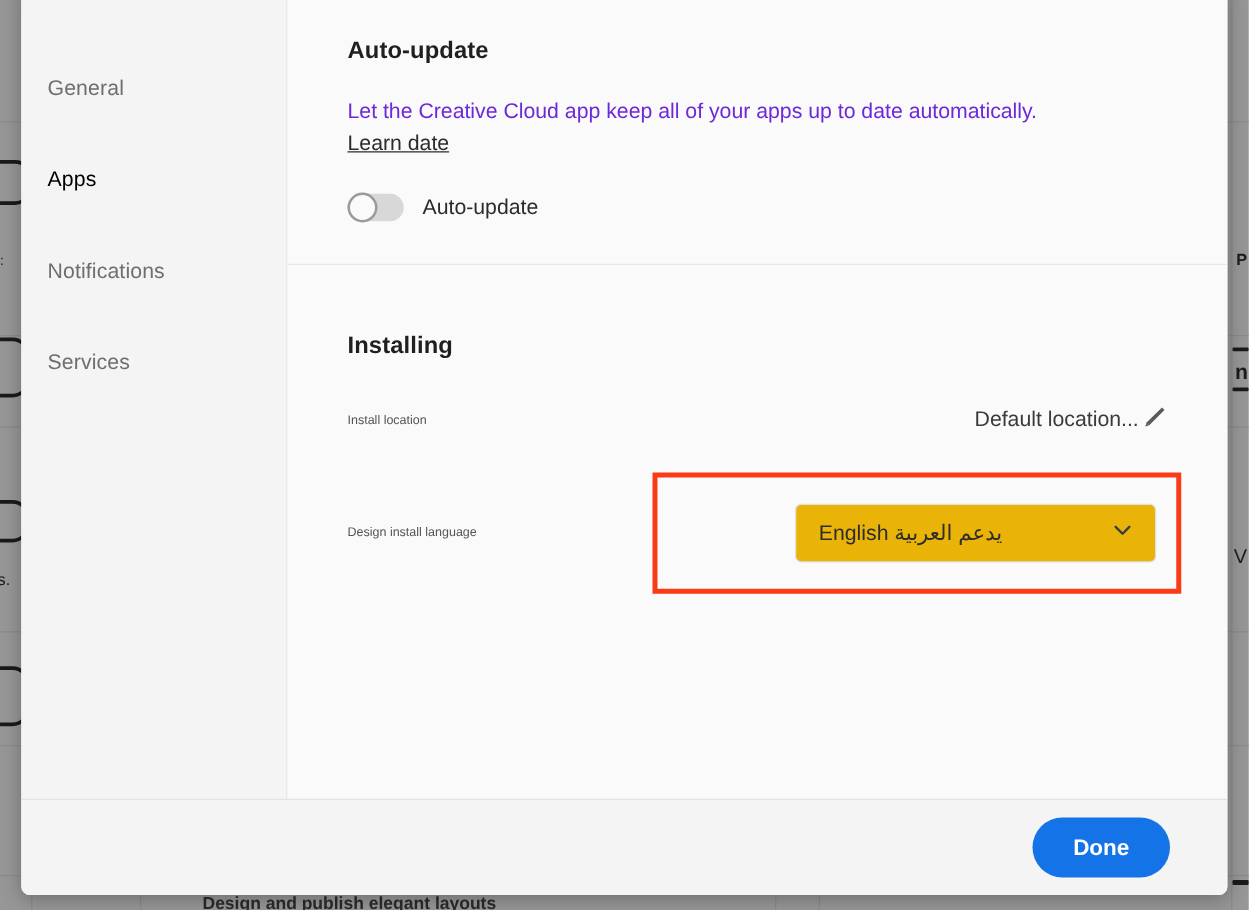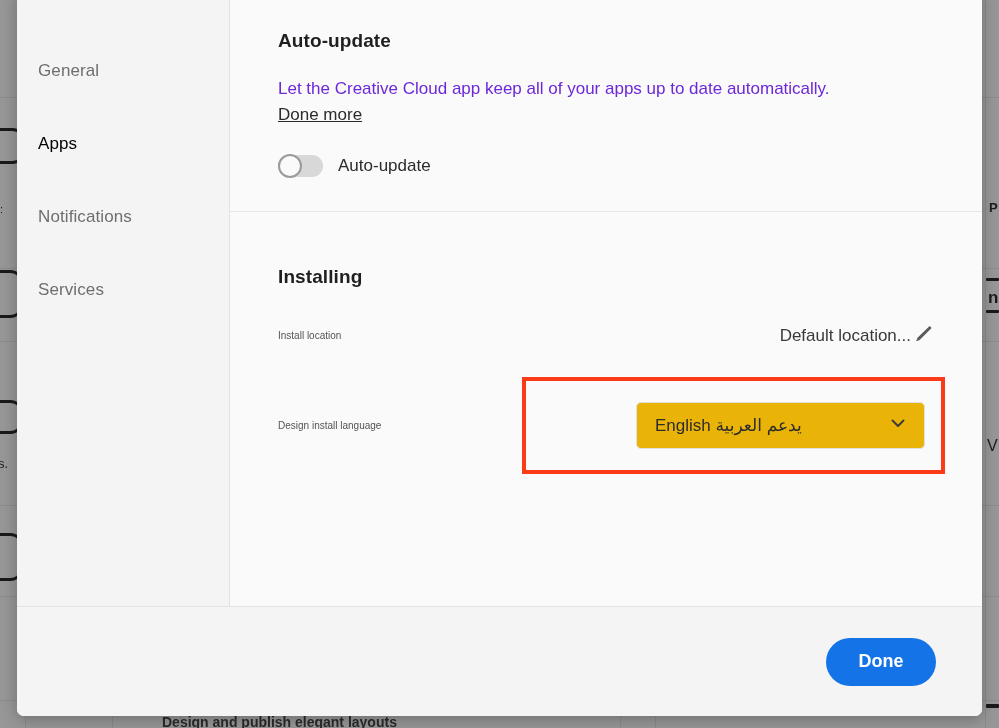--- a/index.html
+++ b/index.html
@@ -226,21 +226,21 @@
   .select-text {
     font-size: 17px;
     color: #2d2d2d;
     white-space: nowrap;
   }
   .chev { display: block; }
 
   
   #footer {
     flex: 0 0 auto;
-    height: 110px;
+    height: 77px;
     border-top: 1px solid #e3e3e3;
     background: #f4f4f4;
     display: flex;
     align-items: center;
     justify-content: flex-end;
     padding-right: 46px;
   }
   #done-button {
     background: #1473e6;
     color: #ffffff;
@@ -311,21 +311,21 @@
       </div>
     </nav>
 
     <main id="content">
 
       <section class="section auto-update-section">
         <h2 class="section-title">Auto-update</h2>
 
         <p class="section-desc">Let the Creative Cloud app keep all of your apps up to date automatically.</p>
 
-        <a class="learn-more">Done more</a>
+        <a class="learn-more">Learn date</a>
 
         <div class="toggle-row">
           <div class="toggle">
             <div class="knob"></div>
           </div>
           <span class="toggle-label">Auto-update</span>
         </div>
       </section>
 
       <section class="section installing-section">

